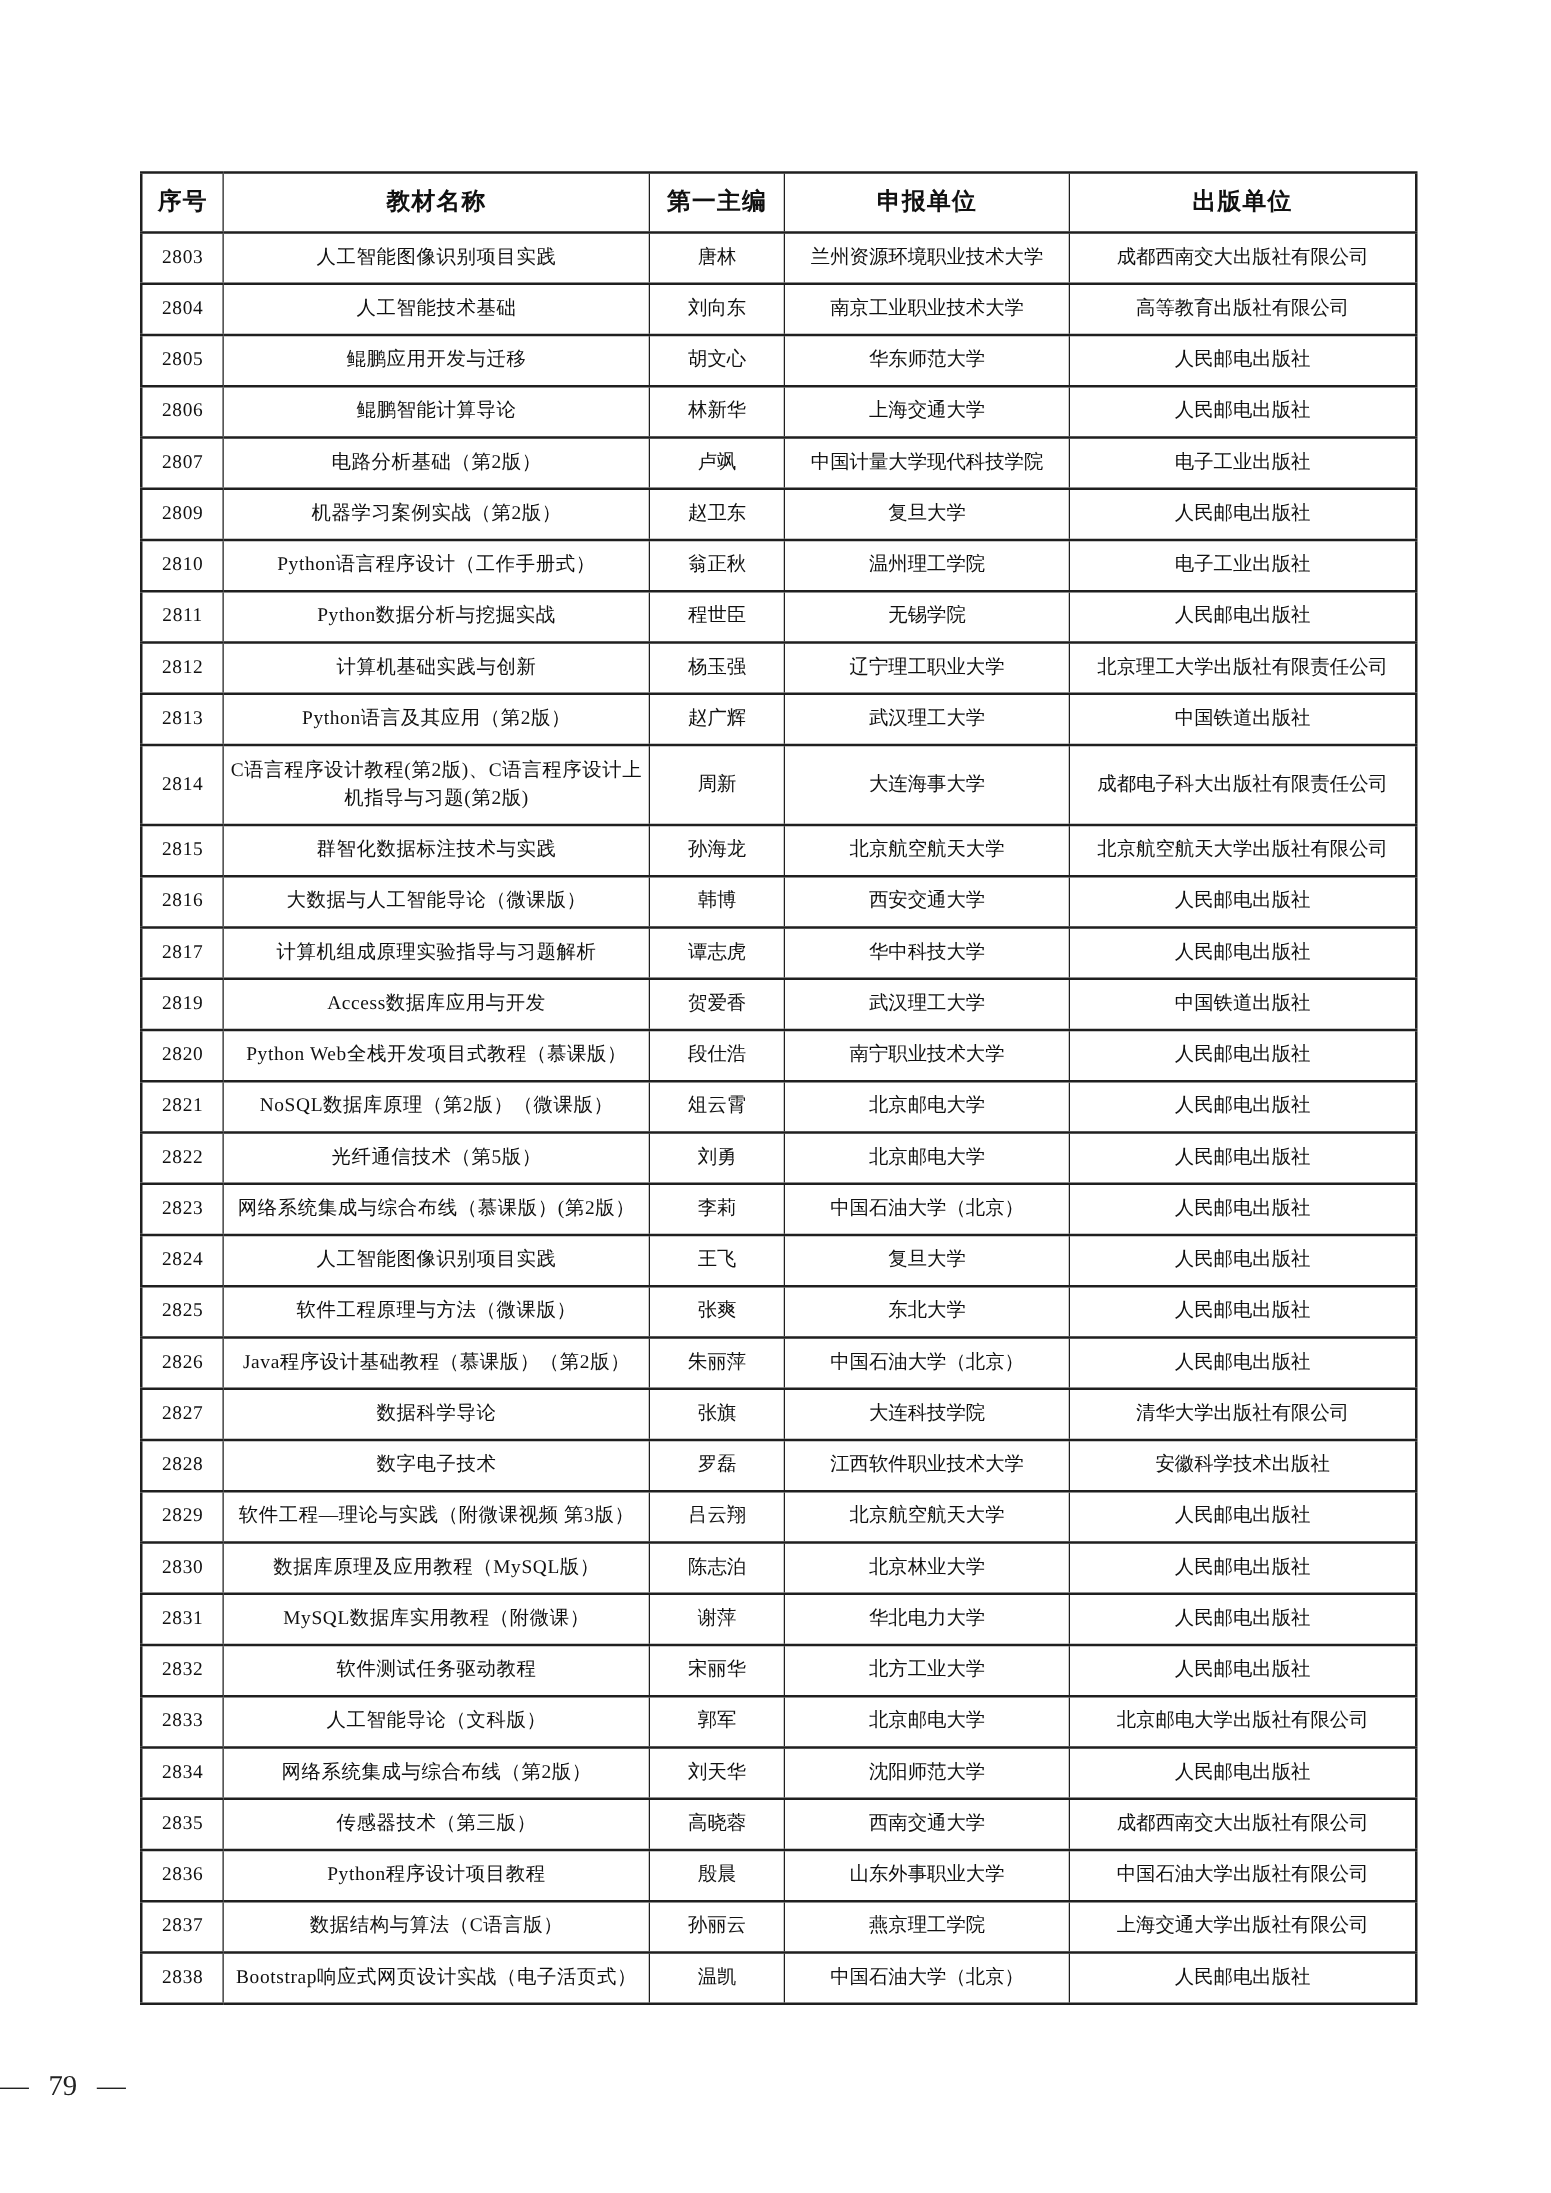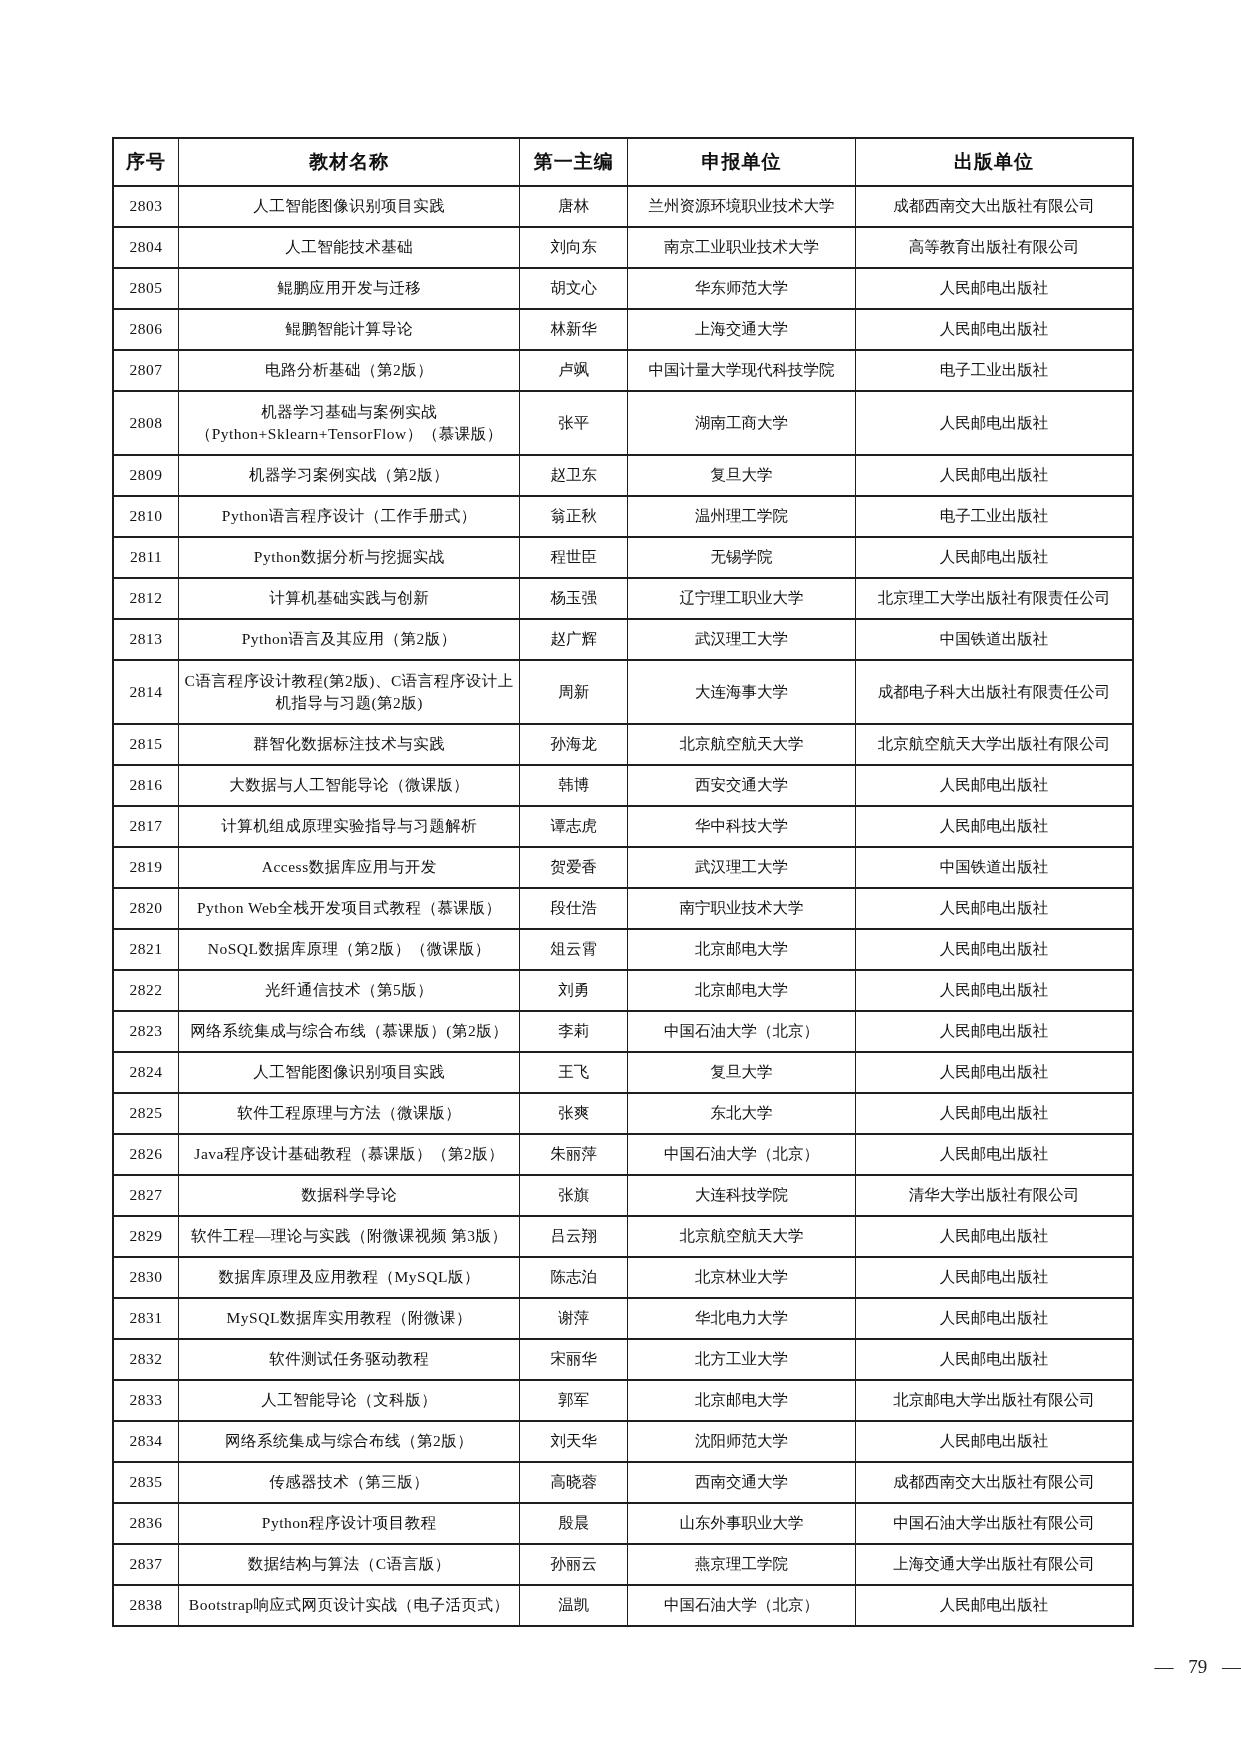--- a/index.html
+++ b/index.html
@@ -54,22 +54,22 @@
   .col-editor { width: 105px; }
   .col-applicant { width: 222px; }
   .col-publisher { width: 270px; }
   .c-index { letter-spacing: 0.5px; }
   .c-title { letter-spacing: 0.5px; }
   .page-footer {
     position: absolute;
     left: 0;
     right: 0;
     top: 1656px;
-    text-align: right;
-    font-size: 19px;
+    text-align: left;
+    font-size: 23px;
     word-spacing: 10px;
     color: #222222;
   }
 </style>
 </head>
 <body>
 
 <div class="table-wrap">
   <table class="book-table">
     <colgroup>
@@ -122,27 +122,20 @@
   </tr>
 
   <tr class="row">
     <td class="c-index">2807</td>
     <td class="c-title">电路分析基础（第2版）</td>
     <td class="c-editor">卢飒</td>
     <td class="c-applicant">中国计量大学现代科技学院</td>
     <td class="c-publisher">电子工业出版社</td>
   </tr>
 
-  <tr class="row tall">
-    <td class="c-index">2808</td>
-    <td class="c-title">机器学习基础与案例实战<br>（Python+Sklearn+TensorFlow）（慕课版）</td>
-    <td class="c-editor">张平</td>
-    <td class="c-applicant">湖南工商大学</td>
-    <td class="c-publisher">人民邮电出版社</td>
-  </tr>
 
   <tr class="row">
     <td class="c-index">2809</td>
     <td class="c-title">机器学习案例实战（第2版）</td>
     <td class="c-editor">赵卫东</td>
     <td class="c-applicant">复旦大学</td>
     <td class="c-publisher">人民邮电出版社</td>
   </tr>
 
   <tr class="row">
@@ -275,20 +268,27 @@
   </tr>
 
   <tr class="row">
     <td class="c-index">2827</td>
     <td class="c-title">数据科学导论</td>
     <td class="c-editor">张旗</td>
     <td class="c-applicant">大连科技学院</td>
     <td class="c-publisher">清华大学出版社有限公司</td>
   </tr>
 
+  <tr class="row">
+    <td class="c-index">2828</td>
+    <td class="c-title">数字电子技术</td>
+    <td class="c-editor">罗磊</td>
+    <td class="c-applicant">江西软件职业技术大学</td>
+    <td class="c-publisher">安徽科学技术出版社</td>
+  </tr>
 
   <tr class="row">
     <td class="c-index">2829</td>
     <td class="c-title">软件工程—理论与实践（附微课视频 第3版）</td>
     <td class="c-editor">吕云翔</td>
     <td class="c-applicant">北京航空航天大学</td>
     <td class="c-publisher">人民邮电出版社</td>
   </tr>
 
   <tr class="row">

